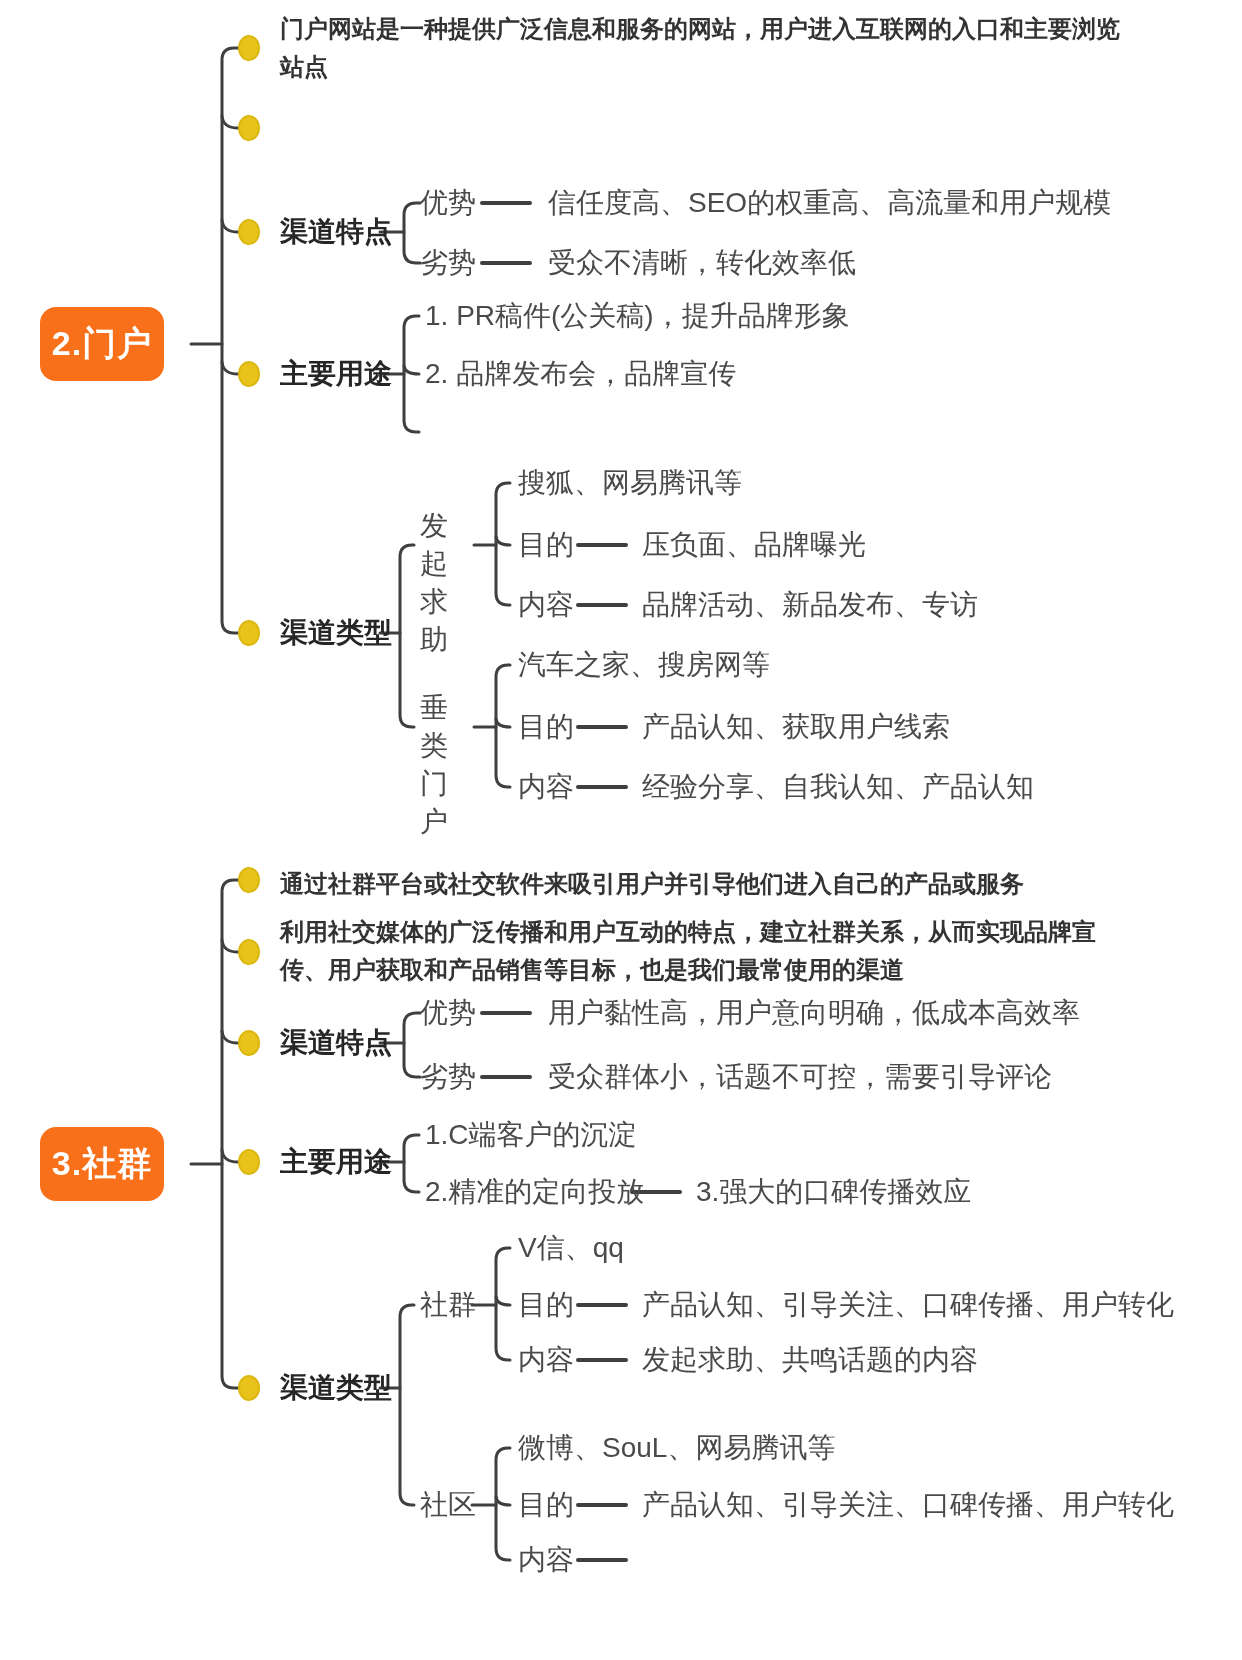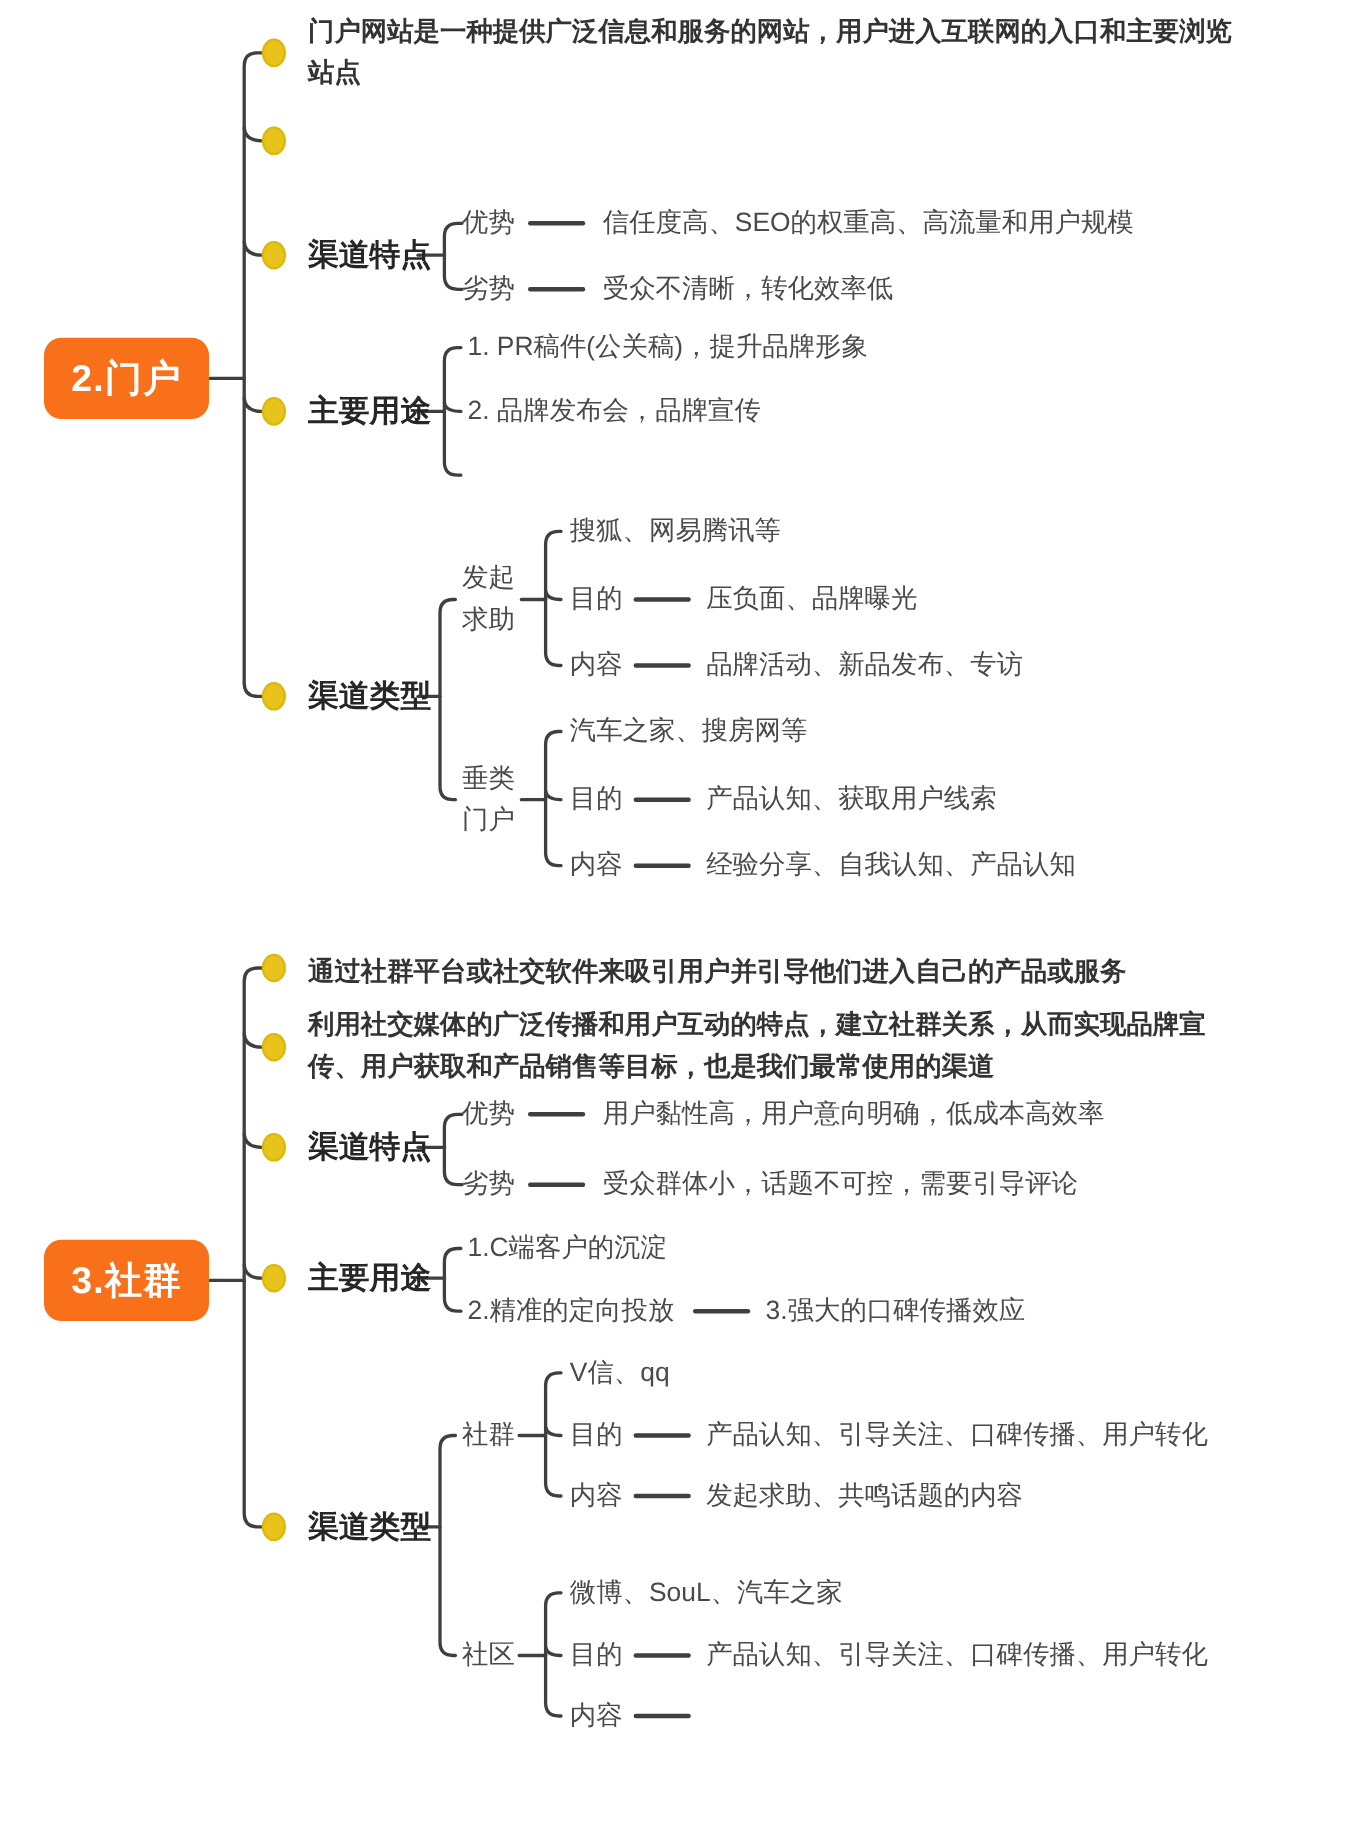--- a/index.html
+++ b/index.html
@@ -2,29 +2,29 @@
 <html><head>
 <meta charset="utf-8">
 <style>
   html,body{margin:0;padding:0;background:#ffffff;}
   .canvas{
     position:relative;width:1242px;height:1660px;background:#ffffff;
     font-family:"Liberation Sans","DejaVu Sans",sans-serif;overflow:hidden;
   }
   svg.links{position:absolute;left:0;top:0;}
   .root{
-    position:absolute;width:150px;height:74px;background:#f8711a;border-radius:16px;
+    position:absolute;width:124px;height:74px;background:#f8711a;border-radius:16px;
     color:#ffffff;font-size:34px;font-weight:bold;display:flex;align-items:center;justify-content:center;
     letter-spacing:1px;cursor:pointer;
   }
   .bullet{
     position:absolute;width:22px;height:26px;border-radius:50%;
     background:#e8c31b;border:2px solid #dcb70d;box-sizing:border-box;
   }
-  .txt{position:absolute;font-size:24px;line-height:30px;color:#4a4a4a;white-space:nowrap;}
+  .txt{position:absolute;font-size:28px;line-height:30px;color:#4a4a4a;white-space:nowrap;}
   .para{position:absolute;font-size:24px;line-height:38px;color:#333333;font-weight:bold;white-space:normal;}
   .lbl{position:absolute;font-size:28px;line-height:30px;color:#262626;font-weight:bold;white-space:nowrap;}
   .wrap2{white-space:normal;line-height:38px;}
 </style>
 </head>
 <body>
 
 <div class="canvas">
 
   <svg class="links" width="1242" height="1660" viewBox="0 0 1242 1660">
@@ -156,18 +156,18 @@
   <div class="lbl" style="left:280px;top:1373px">渠道类型</div>
 
   <div class="txt" style="left:420px;top:1290px">社群</div>
   <div class="txt" style="left:518px;top:1233px">V信、qq</div>
   <div class="txt" style="left:518px;top:1290px">目的</div>
   <div class="txt" style="left:642px;top:1290px">产品认知、引导关注、口碑传播、用户转化</div>
   <div class="txt" style="left:518px;top:1345px">内容</div>
   <div class="txt" style="left:642px;top:1345px">发起求助、共鸣话题的内容</div>
 
   <div class="txt" style="left:420px;top:1490px">社区</div>
-  <div class="txt" style="left:518px;top:1433px">微博、SouL、汽车之家</div>
+  <div class="txt" style="left:518px;top:1433px">微博、SouL、网易腾讯等</div>
   <div class="txt" style="left:518px;top:1490px">目的</div>
   <div class="txt" style="left:642px;top:1490px">产品认知、引导关注、口碑传播、用户转化</div>
   <div class="txt" style="left:518px;top:1545px">内容</div>
 
 </div>
 
 </body></html>

